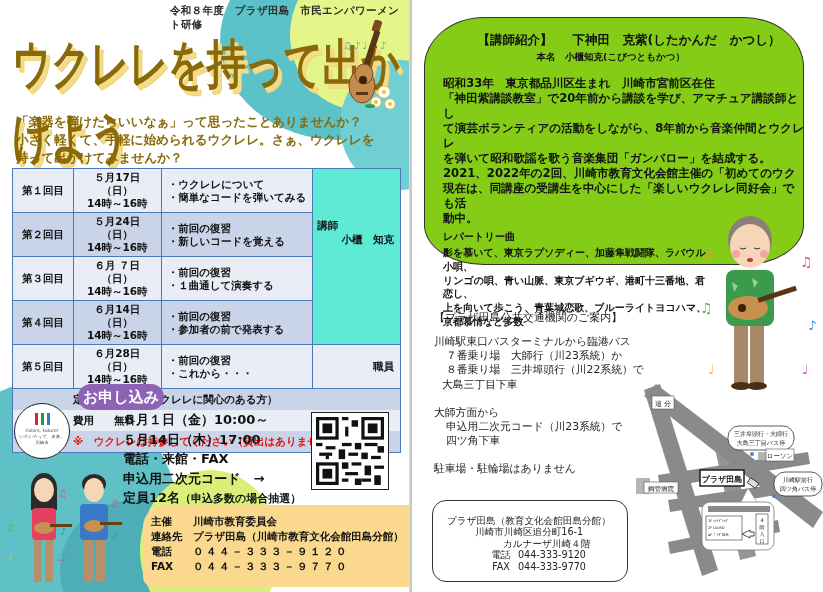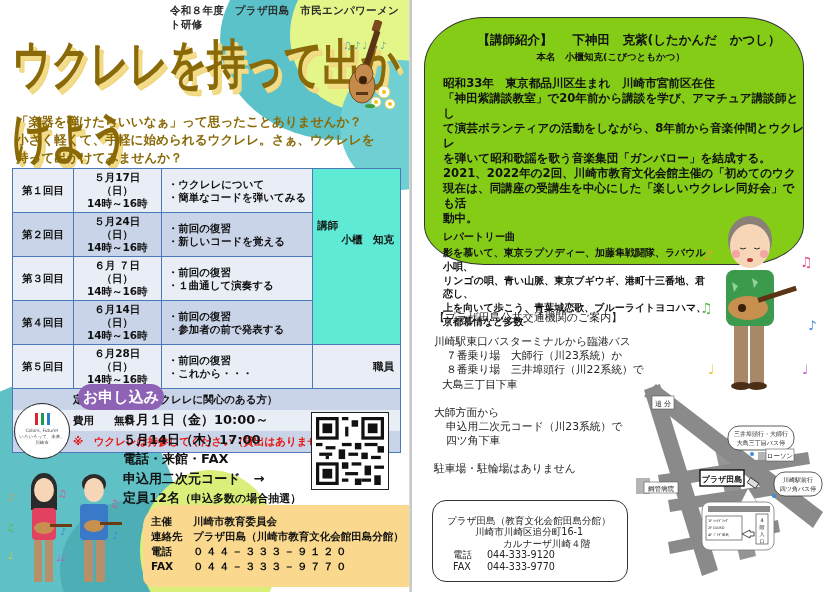--- a/index.html
+++ b/index.html
@@ -84,21 +84,21 @@
   .access-body .ind { padding-left: 12px; }
   .access-body .ind2 { padding-left: 8px; }
   .access-body .spacer { height: 14px; }
 
   .map { position: absolute; left: 196px; top: 380px; width: 215px; height: 212px; }
 
   .address-box { position: absolute; left: 20px; top: 500px; width: 196px; height: 82px; border: 1.5px solid #333; border-radius: 14px; padding: 14px 10px 0 14px; font-size: 9.6px; line-height: 11.4px; color: #222; }
   .address-box .l1 { }
   .address-box .l2 { padding-left: 28px; }
   .address-box .l3 { padding-left: 56px; }
-  .address-box .l4 { padding-left: 6px; }
+  .address-box .l4 { padding-left: 6px; text-align: center; }
   .address-box .l4 .k { display: inline-block; width: 34px; }
 </style>
 </head>
 <body>
 
 <div class="page page-left">
   <div class="blob blob-teal-top"></div>
   <div class="blob blob-lime-top"></div>
   <div class="blob blob-teal2-top"></div>
   <div class="blob blob-teal-bot"></div>

